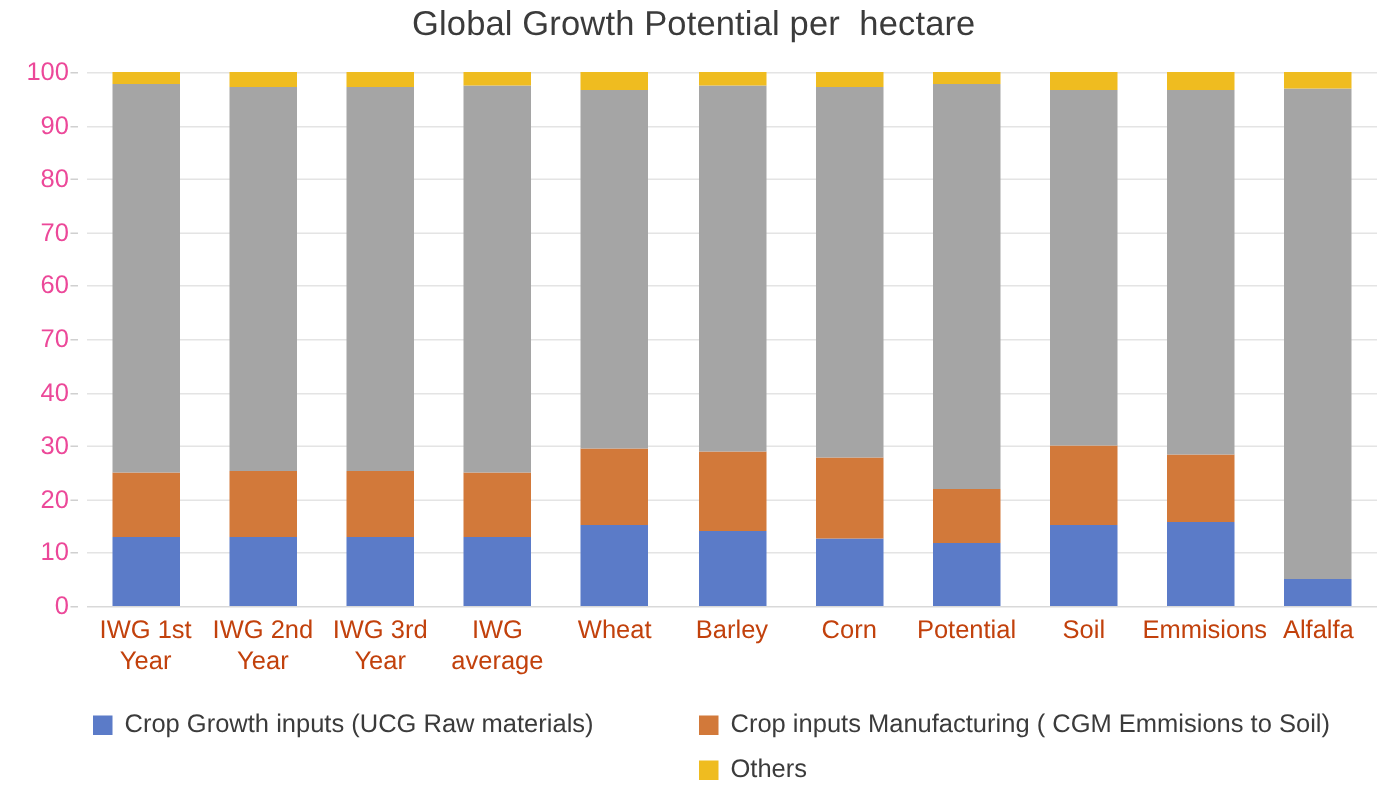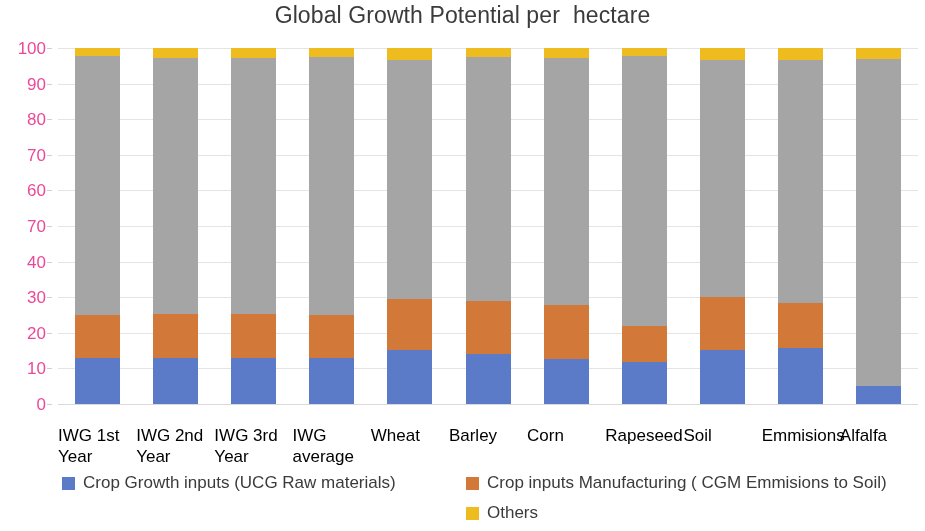--- a/index.html
+++ b/index.html
@@ -97,24 +97,25 @@
   
   #x-axis-labels {
     position: absolute;
     left: 58px;
     top: 409px;
     width: 860px;
     height: 52px;
   }
   .x-tick-label {
     position: absolute;
-    top: 16px;
+    top: 0;
+    text-align: center;
     font-size: 17px;
     line-height: 21px;
-    color: #000000;
+    color: #c2410c;
   }
   
   #legend {
     position: absolute;
     left: 0;
     top: 470px;
     width: 925px;
     height: 58px;
   }
   .legend-item {
@@ -271,21 +272,21 @@
       <div class="x-tick-label" style="left: 312.727px; width: 78.1818px;">
         <div>Wheat</div>
       </div>
       <div class="x-tick-label" style="left: 390.909px; width: 78.1818px;">
         <div>Barley</div>
       </div>
       <div class="x-tick-label" style="left: 469.091px; width: 78.1818px;">
         <div>Corn</div>
       </div>
       <div class="x-tick-label" style="left: 547.273px; width: 78.1818px;">
-        <div>Rapeseed</div>
+        <div>Potential</div>
       </div>
       <div class="x-tick-label" style="left: 625.455px; width: 78.1818px;">
         <div>Soil</div>
       </div>
       <div class="x-tick-label" style="left: 703.636px; width: 78.1818px;">
         <div>Emmisions</div>
       </div>
       <div class="x-tick-label" style="left: 781.818px; width: 78.1818px;">
         <div>Alfalfa</div>
       </div>

